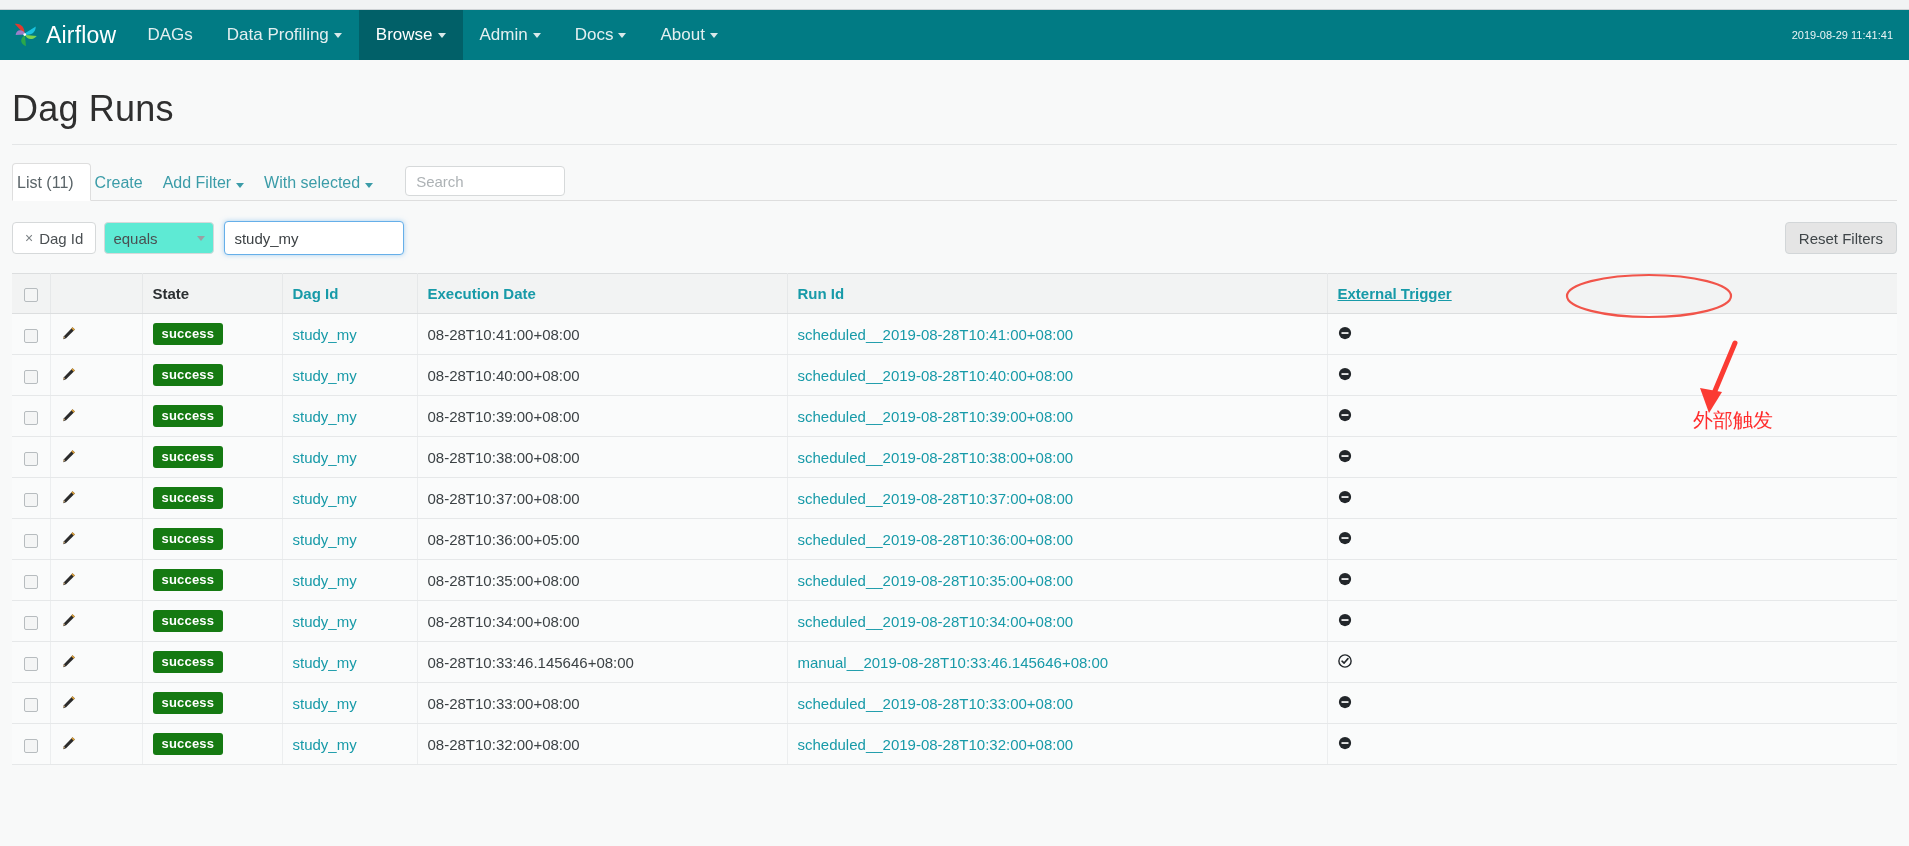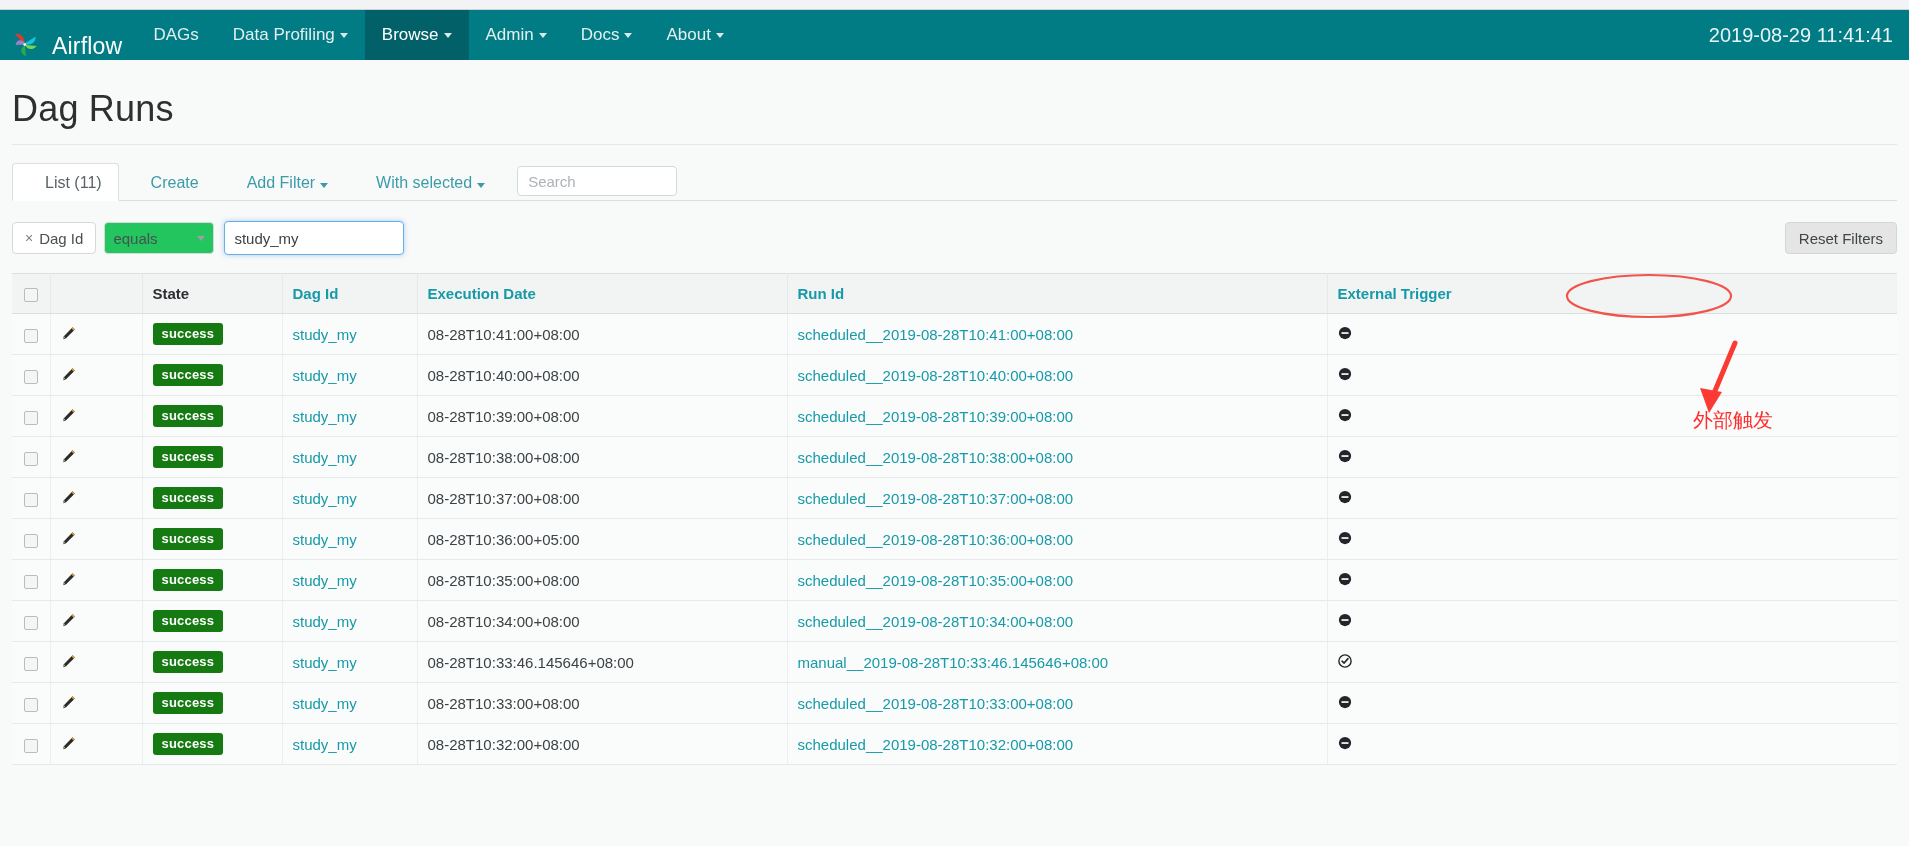--- a/index.html
+++ b/index.html
@@ -22,21 +22,21 @@
   .navbar {
     height: 50px;
     background: #017b84;
     display: flex;
     align-items: stretch;
     color: #e6f2f3;
     font-size: 17px;
     position: relative;
   }
   .brand {
-    display: flex; align-items: flex-end; gap: 12px;
+    display: flex; align-items: center; gap: 6px;
     padding: 0 14px 0 10px;
     text-decoration: none;
   }
   .brand-logo { width: 30px; height: 30px; display:block; }
   .brand-text {
     color: #ffffff;
     font-size: 23px;
     letter-spacing: .2px;
   }
   .nav-item {
@@ -54,21 +54,21 @@
     margin-left: 5px;
     width: 0; height: 0;
     border-left: 4px solid transparent;
     border-right: 4px solid transparent;
     border-top: 5px solid #d8e9ea;
   }
   .nav-clock {
     position: absolute;
     right: 16px; top: 0; bottom: 0;
     display: flex; align-items: center;
-    font-size: 20px;
+    font-size: 11px;
     color: #e9f4f5;
   }
   
   .container { padding: 0 12px; }
   .page-title {
     font-size: 36px;
     font-weight: 400;
     color: #2f2f2f;
     margin: 28px 0 14px 0;
     padding-left: 0;
@@ -80,21 +80,21 @@
   }
   
   .toolbar {
     display: flex; align-items: flex-end;
     margin-top: 16px;
     position: relative;
     border-bottom: 1px solid #dedede;
     height: 40px;
   }
   .tab {
-    padding: 9px 16px 8px 32px;
+    padding: 9px 16px 8px 4px;
     font-size: 16px;
     color: #3b9ca8;
     cursor: pointer;
     text-decoration: none;
     white-space: nowrap;
     line-height: 1.2;
   }
   .tab.active {
     background: #fff;
     border: 1px solid #dedede;
@@ -136,21 +136,21 @@
     cursor: pointer;
   }
   .chip-x { color: #7b8184; font-size: 14px; }
   .filter-select {
     height: 32px;
     width: 110px;
     margin-left: 8px;
     padding: 0 8px;
     border: 1px solid #d6d9da;
     border-radius: 4px;
-    background: #22c55e;
+    background: #5eead4;
     font-size: 15px;
     color: #4a4f52;
     display: flex; align-items: center;
     justify-content: space-between;
     cursor: pointer;
   }
   .sel-caret {
     width: 0; height: 0;
     border-left: 4px solid transparent;
     border-right: 4px solid transparent;
@@ -196,21 +196,21 @@
     border-bottom: 1px solid #dcdedf;
     border-right: 1px solid #e6e8e9;
     text-align: left;
     padding: 11px 10px;
     font-size: 15px;
     color: #179aa8;
     font-weight: bold;
     white-space: nowrap;
   }
   table.runs thead th.plain { color: #2b2f31; }
-  table.runs thead th:last-child { border-right: 0; }
+  table.runs thead th:last-child { border-right: 0; text-decoration: underline; }
   table.runs tbody td {
     border-bottom: 1px solid #e6e8e9;
     border-right: 1px solid #eceeef;
     padding: 9px 10px;
     color: #3c4245;
     background: #fafbfb;
     white-space: nowrap;
     height: 32px;
   }
   table.runs tbody td:last-child { border-right: 0; }

